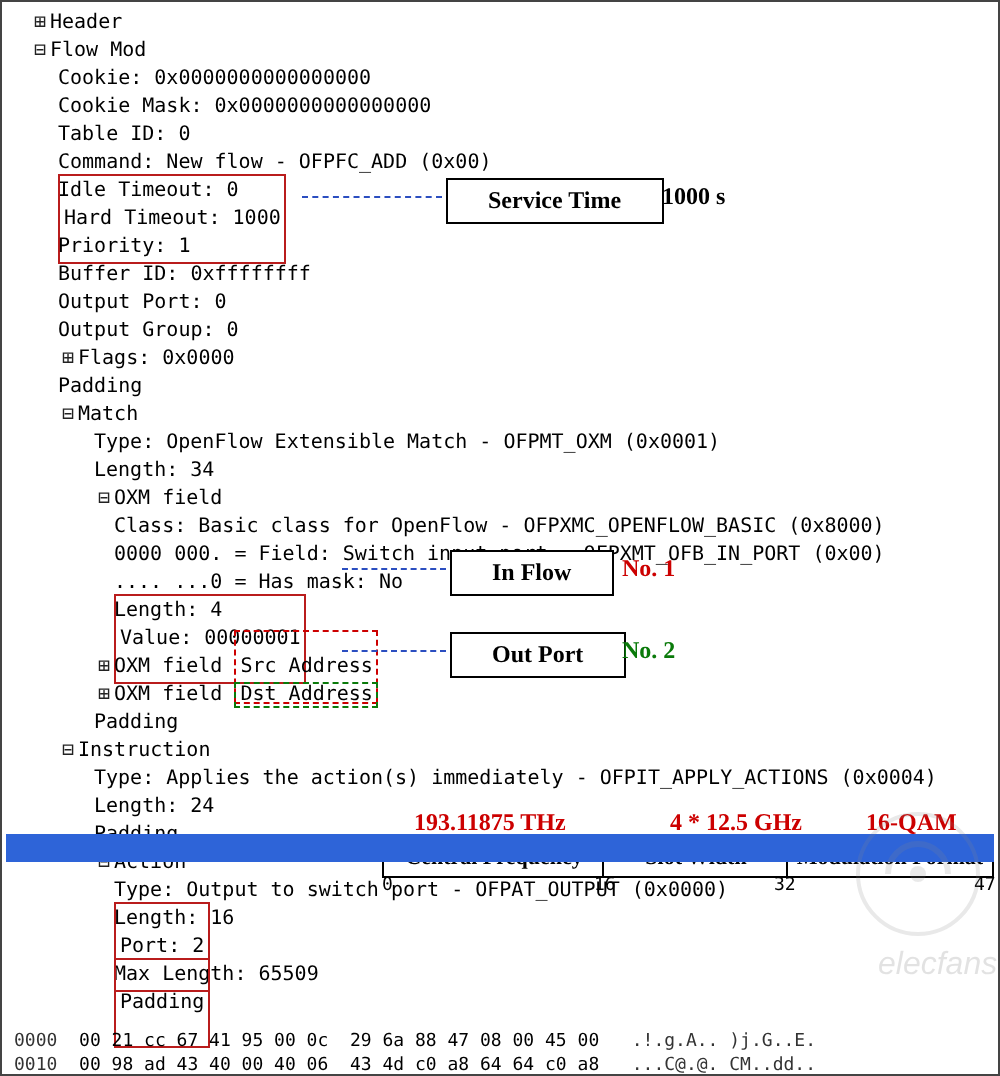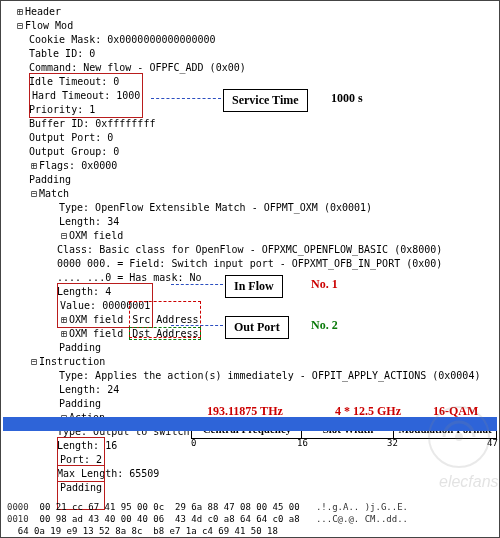--- a/index.html
+++ b/index.html
@@ -1,27 +1,27 @@
 <!DOCTYPE html>
 <html><head>
 <meta charset="utf-8">
 <style>
 html,body{margin:0;padding:0;font-family:Consolas,Menlo,monospace;font-size:10px;color:#000;background:#fff}
 .frame{width:498px;height:536px;border:1px solid #444;position:relative;overflow:hidden}
 .pad{padding:4px 6px}
 .tree .node{margin-left:14px;line-height:14px;white-space:nowrap}
 .node.l0{margin-left:8px}
 .node.l1{margin-left:22px}
-.node.l2{margin-left:52px}
+.node.l2{margin-left:40px}
 .node.l3{margin-left:50px}
 .glyph{display:inline-block;width:10px;color:#222;text-align:center}
 .hl-bluebox{border:1px solid #b91c1c;padding:16px 2px}
 .hl-redbox{border:1px dashed #cc0000;padding:12px 2px}
 .hl-greenbox{border:1px dashed #0a7a0a;padding:0 2px}
-.callout{position:absolute;border:1px solid #000;background:#fff;padding:3px 8px;font-family:"Times New Roman",serif;font-size:12px;font-weight:bold}
+.callout{position:absolute;border:1px solid #000;background:#fff;padding:3px 20px;font-family:"Times New Roman",serif;font-size:12px;font-weight:bold}
 .side-label{position:absolute;font-family:"Times New Roman",serif;font-size:12px}
 .side-label.red{color:#cc0000;font-weight:bold}
 .side-label.green{color:#0a7a0a;font-weight:bold}
 .side-label.black{color:#000;font-weight:bold}
 .dash{border-top:1px dashed #2b4ec0;position:absolute;height:0}
 .hdrcell{position:absolute;border:1px solid #000;background:#fff;font-family:"Times New Roman",serif;font-size:11px;font-weight:bold;text-align:center;display:flex;align-items:center;justify-content:center}
 .tick{position:absolute;font-size:9px;color:#000}
 .bluestrip{position:absolute;left:2px;right:2px;height:14px;background:#2e64d8}
 .hex{font-family:Consolas,Menlo,monospace;font-size:9px;line-height:12px;white-space:pre;margin-top:6px}
 .off{color:#333}
@@ -31,20 +31,21 @@
 </style>
 </head>
 <body>
 <div class="frame">
 <div class="pad">
 
 <div class="tree">
  <div class="node l0"><span class="glyph">⊞</span><span>Header</span></div>
 
  <div class="node l0"><span class="glyph">⊟</span><span>Flow Mod</span></div>
+ <div class="node l1"><span>Cookie: 0x0000000000000000</span></div>
  <div class="node l1"><span>Cookie Mask: 0x0000000000000000</span></div>
  <div class="node l1"><span>Table ID: 0</span></div>
  <div class="node l1"><span>Command: New flow - OFPFC_ADD (0x00)</span></div>
  <div class="node l1"><span>Idle Timeout: 0</span></div>
  <div class="node l1"><span class="hl-bluebox">Hard Timeout: 1000</span></div>
  <div class="node l1"><span>Priority: 1</span></div>
  <div class="node l1"><span>Buffer ID: 0xffffffff</span></div>
  <div class="node l1"><span>Output Port: 0</span></div>
  <div class="node l1"><span>Output Group: 0</span></div>
  <div class="node l1"><span class="glyph">⊞</span><span>Flags: 0x0000</span></div>

